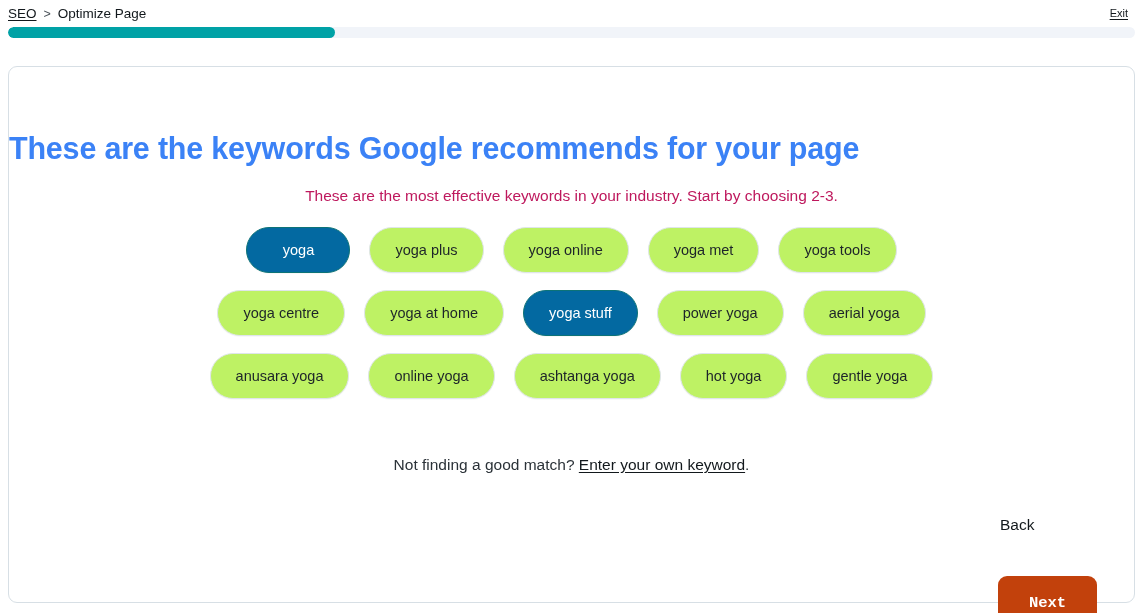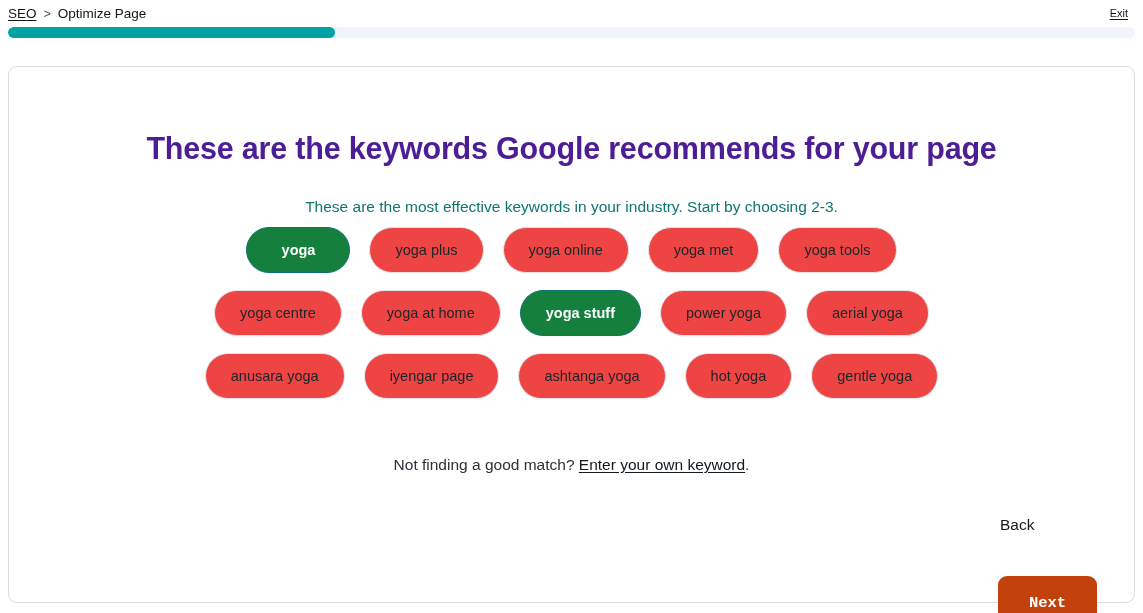--- a/index.html
+++ b/index.html
@@ -83,34 +83,33 @@
     border: 1px solid #d7dfe5;
     border-radius: 9px;
     background: #fff;
   }
 
   .headline {
     margin: 0;
     position: absolute;
     top: 64px;
     left: 0; right: 0;
-    text-align: center;
     font-size: 30.5px;
     font-weight: bold;
     letter-spacing: -0.2px;
-    color: #4c1d95;
+    color: #3b82f6;
   }
   .subhead {
-    margin: 11px;
+    margin: 0;
     position: absolute;
     top: 120px;
     left: 0; right: 0;
     text-align: center;
     font-size: 15.5px;
-    color: #0f766e;
+    color: #be185d;
   }
 
   
   .chip-rows {
     position: absolute;
     top: 160px;
     left: 0;
     right: 0;
   }
   .chip-row {
@@ -123,32 +122,32 @@
   .chip {
     height: 46px;
     min-width: 104px;
     padding: 0 25px;
     box-sizing: border-box;
     display: inline-flex;
     align-items: center;
     justify-content: center;
     border-radius: 23px;
     border: 1px solid #dfe5ea;
-    background: #ef4444;
+    background: #bef264;
     color: #1d2429;
     font-size: 14.5px;
     cursor: pointer;
     white-space: nowrap;
     box-shadow: 0 1px 1px rgba(16,30,40,0.03);
   }
   .chip.selected {
-    background: #15803d;
+    background: #0369a1;
     border-color: #0d7377;
     color: #ffffff;
-    font-weight: bold;
+    font-weight: normal;
     font-size: 14.5px;
   }
 
   
   .own-keyword {
     position: absolute;
     top: 365px;
     left: 0; right: 0;
     text-align: center;
     font-size: 15.5px;
@@ -225,21 +224,21 @@
       </div>
       <div class="chip-row">
         <button class="chip">yoga centre</button>
         <button class="chip">yoga at home</button>
         <button class="chip selected">yoga stuff</button>
         <button class="chip">power yoga</button>
         <button class="chip">aerial yoga</button>
       </div>
       <div class="chip-row">
         <button class="chip">anusara yoga</button>
-        <button class="chip">iyengar page</button>
+        <button class="chip">online yoga</button>
         <button class="chip">ashtanga yoga</button>
         <button class="chip">hot yoga</button>
         <button class="chip">gentle yoga</button>
       </div>
     </div>
 
   <div class="own-keyword">
     <span>Not finding a good match?</span>
     <a>Enter your own keyword</a><span>.</span>
   </div>

